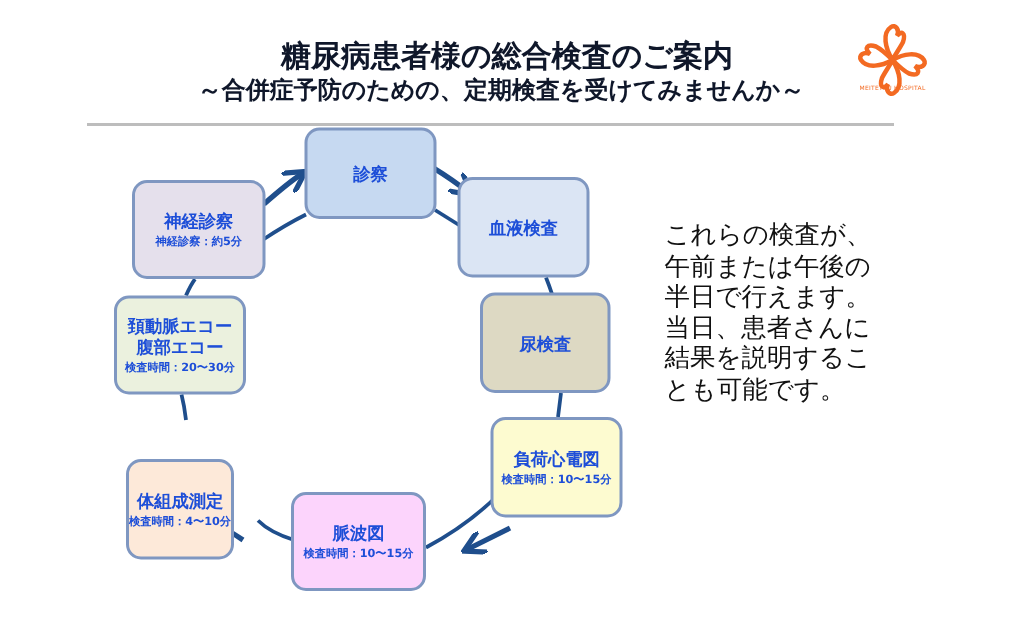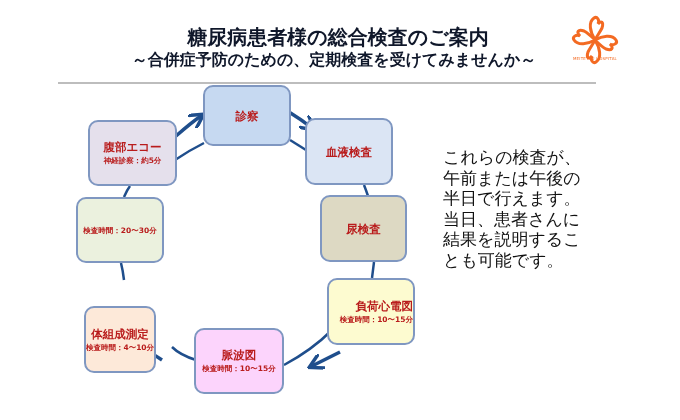--- a/index.html
+++ b/index.html
@@ -9,21 +9,21 @@
            color: #0f172a; font-weight: bold; white-space: nowrap; }
   #title-main { top: 24px; font-size: 20px; left: 28px; width: 620px; }
   #title-sub { top: 50px; font-size: 16px; left: -6px; width: 680px; }
   #rule { position: absolute; left: 58px; top: 82px; width: 538px; height: 2px; background: #bdbdbd; }
   #logo { position: absolute; left: 566px; top: 14px; width: 58px; height: 52px; }
   #logo-text { position: absolute; left: 566px; top: 56px; width: 58px; text-align: center;
                font-size: 4px; color: #f36a22; letter-spacing: 0.2px; white-space: nowrap; }
   svg#diagram { position: absolute; left: 0; top: 0; width: 680px; height: 420px; }
   .box { position: absolute; border: 2px solid #7f97c1; border-radius: 10px; box-sizing: border-box;
          display: flex; flex-direction: column; align-items: center; justify-content: center;
-         text-align: center; font-weight: bold; color: #b91c1c; }
+         text-align: center; font-weight: bold; color: #1d4ed8; }
   .box .label { font-size: 11.5px; line-height: 14px; white-space: pre-line; }
   .box .time { font-size: 7.5px; line-height: 11px; margin-top: 1px; white-space: nowrap; }
   #desc { position: absolute; left: 443px; top: 147px; font-size: 17px; line-height: 20.5px;
           color: #111; white-space: pre-line; font-family: "DejaVu Sans", sans-serif; }
 </style>
 </head>
 <body>
 
 <div id="title-main" class="title">糖尿病患者様の総合検査のご案内</div>
 <div id="title-sub" class="title">～合併症予防のための、定期検査を受けてみませんか～</div>
@@ -64,37 +64,39 @@
 <div id="boxes">
     <div class="box" style="left: 203px; top: 85px; width: 88px; height: 61px; background: rgb(198, 217, 241);">
       <div class="label">診察</div>
     </div>
     <div class="box" style="left: 305px; top: 118px; width: 88px; height: 67px; background: rgb(219, 229, 244);">
       <div class="label">血液検査</div>
     </div>
     <div class="box" style="left: 320px; top: 195px; width: 87px; height: 67px; background: rgb(221, 217, 195);">
       <div class="label">尿検査</div>
     </div>
-    <div class="box" style="left: 327px; top: 278px; width: 88px; height: 67px; background: rgb(253, 251, 208); align-items: flex-end;">
+    <div class="box" style="left: 327px; top: 278px; width: 88px; height: 67px; background: rgb(253, 251, 208);">
       <div class="label">負荷心電図</div>
       <div class="time">検査時間：10〜15分</div>
     </div>
     <div class="box" style="left: 194px; top: 328px; width: 90px; height: 66px; background: rgb(252, 212, 252);">
       <div class="label">脈波図</div>
       <div class="time">検査時間：10〜15分</div>
     </div>
     <div class="box" style="left: 84px; top: 280px; width: 72px; height: 67px; background: rgb(253, 233, 217); margin-top: 26px;">
       <div class="label">体組成測定</div>
       <div class="time">検査時間：4〜10分</div>
     </div>
     <div class="box" style="left: 76px; top: 197px; width: 88px; height: 66px; background: rgb(235, 241, 222);">
+      <div class="label">頚動脈エコー
+腹部エコー</div>
       <div class="time">検査時間：20〜30分</div>
     </div>
     <div class="box" style="left: 88px; top: 120px; width: 89px; height: 66px; background: rgb(229, 224, 236);">
-      <div class="label">腹部エコー</div>
+      <div class="label">神経診察</div>
       <div class="time">神経診察：約5分</div>
     </div>
   </div>
 
 <div id="desc">これらの検査が、
 午前または午後の
 半日で行えます。
 当日、患者さんに
 結果を説明するこ
 とも可能です。</div>

